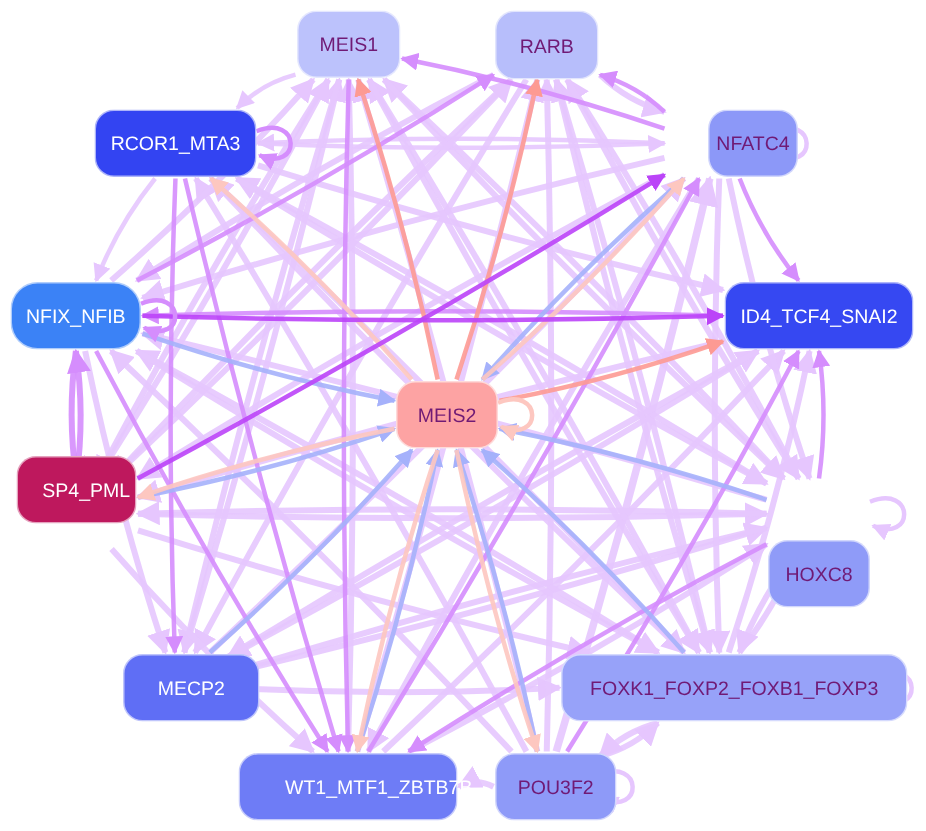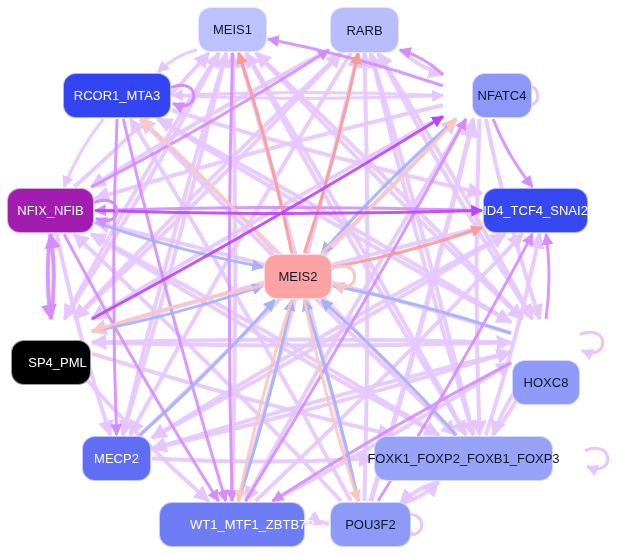--- a/index.html
+++ b/index.html
@@ -8,21 +8,21 @@
   #graph-canvas { position: absolute; left: 0; top: 0; width: 617px; height: 554px; }
   .node {
     position: absolute; box-sizing: border-box;
     border-radius: 13px;
     display: flex; align-items: center; justify-content: center;
     font-size: 13px; white-space: nowrap;
     border: 1px solid rgba(255,255,255,0.6);
     cursor: pointer;
   }
   .node.dark { color: #ffffff; text-align: center; }
-  .node.light { color: #0f172a; text-align: center; }
+  .node.light { color: #701a75; text-align: center; }
 </style>
 </head>
 <body>
 
 <svg id="graph-canvas" width="617" height="554" viewBox="0 0 617 554" xmlns="http://www.w3.org/2000/svg">
     <defs>
       <marker id="arrow-light_violet" viewBox="0 0 10 10" refX="9" refY="5" markerWidth="4" markerHeight="4" orient="auto-start-reverse">
         <path d="M0,0 L10,5 L0,10 z" fill="#E6C6FE"></path>
       </marker>
       <marker id="arrow-violet" viewBox="0 0 10 10" refX="9" refY="5" markerWidth="4" markerHeight="4" orient="auto-start-reverse">
@@ -151,39 +151,39 @@
   </div>
   <div class="node light" id="n-RARB" style="left: 330px; top: 7px; width: 69px; height: 46px; background: rgb(183, 190, 251);">
     <span>RARB</span>
   </div>
   <div class="node dark" id="n-RCOR1_MTA3" style="left: 63px; top: 73px; width: 108px; height: 45px; background: rgb(51, 68, 242);">
     <span>RCOR1_MTA3</span>
   </div>
   <div class="node light" id="n-NFATC4" style="left: 472px; top: 73px; width: 60px; height: 45px; background: rgb(140, 152, 248);">
     <span>NFATC4</span>
   </div>
-  <div class="node dark" id="n-NFIX_NFIB" style="left: 7px; top: 188px; width: 87px; height: 45px; background: #a21caf;">
+  <div class="node dark" id="n-NFIX_NFIB" style="left: 7px; top: 188px; width: 87px; height: 45px; background: #3b82f6; border-radius: 18px;">
     <span>NFIX_NFIB</span>
   </div>
-  <div class="node dark" id="n-ID4_TCF4_SNAI2" style="left: 483px; top: 188px; width: 105px; height: 45px; background: rgb(54, 72, 242);">
+  <div class="node dark" id="n-ID4_TCF4_SNAI2" style="left: 483px; top: 188px; width: 126px; height: 45px; background: rgb(54, 72, 242);">
     <span>ID4_TCF4_SNAI2</span>
   </div>
   <div class="node light" id="n-MEIS2" style="left: 264px; top: 254px; width: 68px; height: 45px; background: rgb(253, 163, 163);">
     <span>MEIS2</span>
   </div>
-  <div class="node dark" id="n-SP4_PML" style="left: 11px; top: 340px; width: 80px; height: 45px; background: #000000; padding-left: 13px;">
+  <div class="node dark" id="n-SP4_PML" style="left: 11px; top: 304px; width: 80px; height: 45px; background: #be185d; padding-left: 13px;">
     <span>SP4_PML</span>
   </div>
   <div class="node light" id="n-HOXC8" style="left: 512px; top: 320px; width: 68px; height: 45px; background: rgb(143, 155, 248); margin-top: 40px;">
     <span>HOXC8</span>
   </div>
-  <div class="node dark" id="n-MECP2" style="left: 82px; top: 436px; width: 69px; height: 45px; background: rgb(95, 110, 245);">
+  <div class="node dark" id="n-MECP2" style="left: 82px; top: 436px; width: 91px; height: 45px; background: rgb(95, 110, 245);">
     <span>MECP2</span>
   </div>
-  <div class="node light" id="n-FOXK1_FOXP2_FOXB1_FOXP3" style="left: 374px; top: 436px; width: 179px; height: 45px; background: rgb(151, 162, 249);">
+  <div class="node light" id="n-FOXK1_FOXP2_FOXB1_FOXP3" style="left: 374px; top: 436px; width: 231px; height: 45px; background: rgb(151, 162, 249);">
     <span>FOXK1_FOXP2_FOXB1_FOXP3</span>
   </div>
   <div class="node dark" id="n-WT1_MTF1_ZBTB7B" style="left: 159px; top: 502px; width: 146px; height: 45px; background: rgb(110, 124, 246); padding-left: 41px;">
     <span>WT1_MTF1_ZBTB7B</span>
   </div>
   <div class="node light" id="n-POU3F2" style="left: 330px; top: 502px; width: 81px; height: 45px; background: rgb(142, 154, 248);">
     <span>POU3F2</span>
   </div>
 </div>
 

